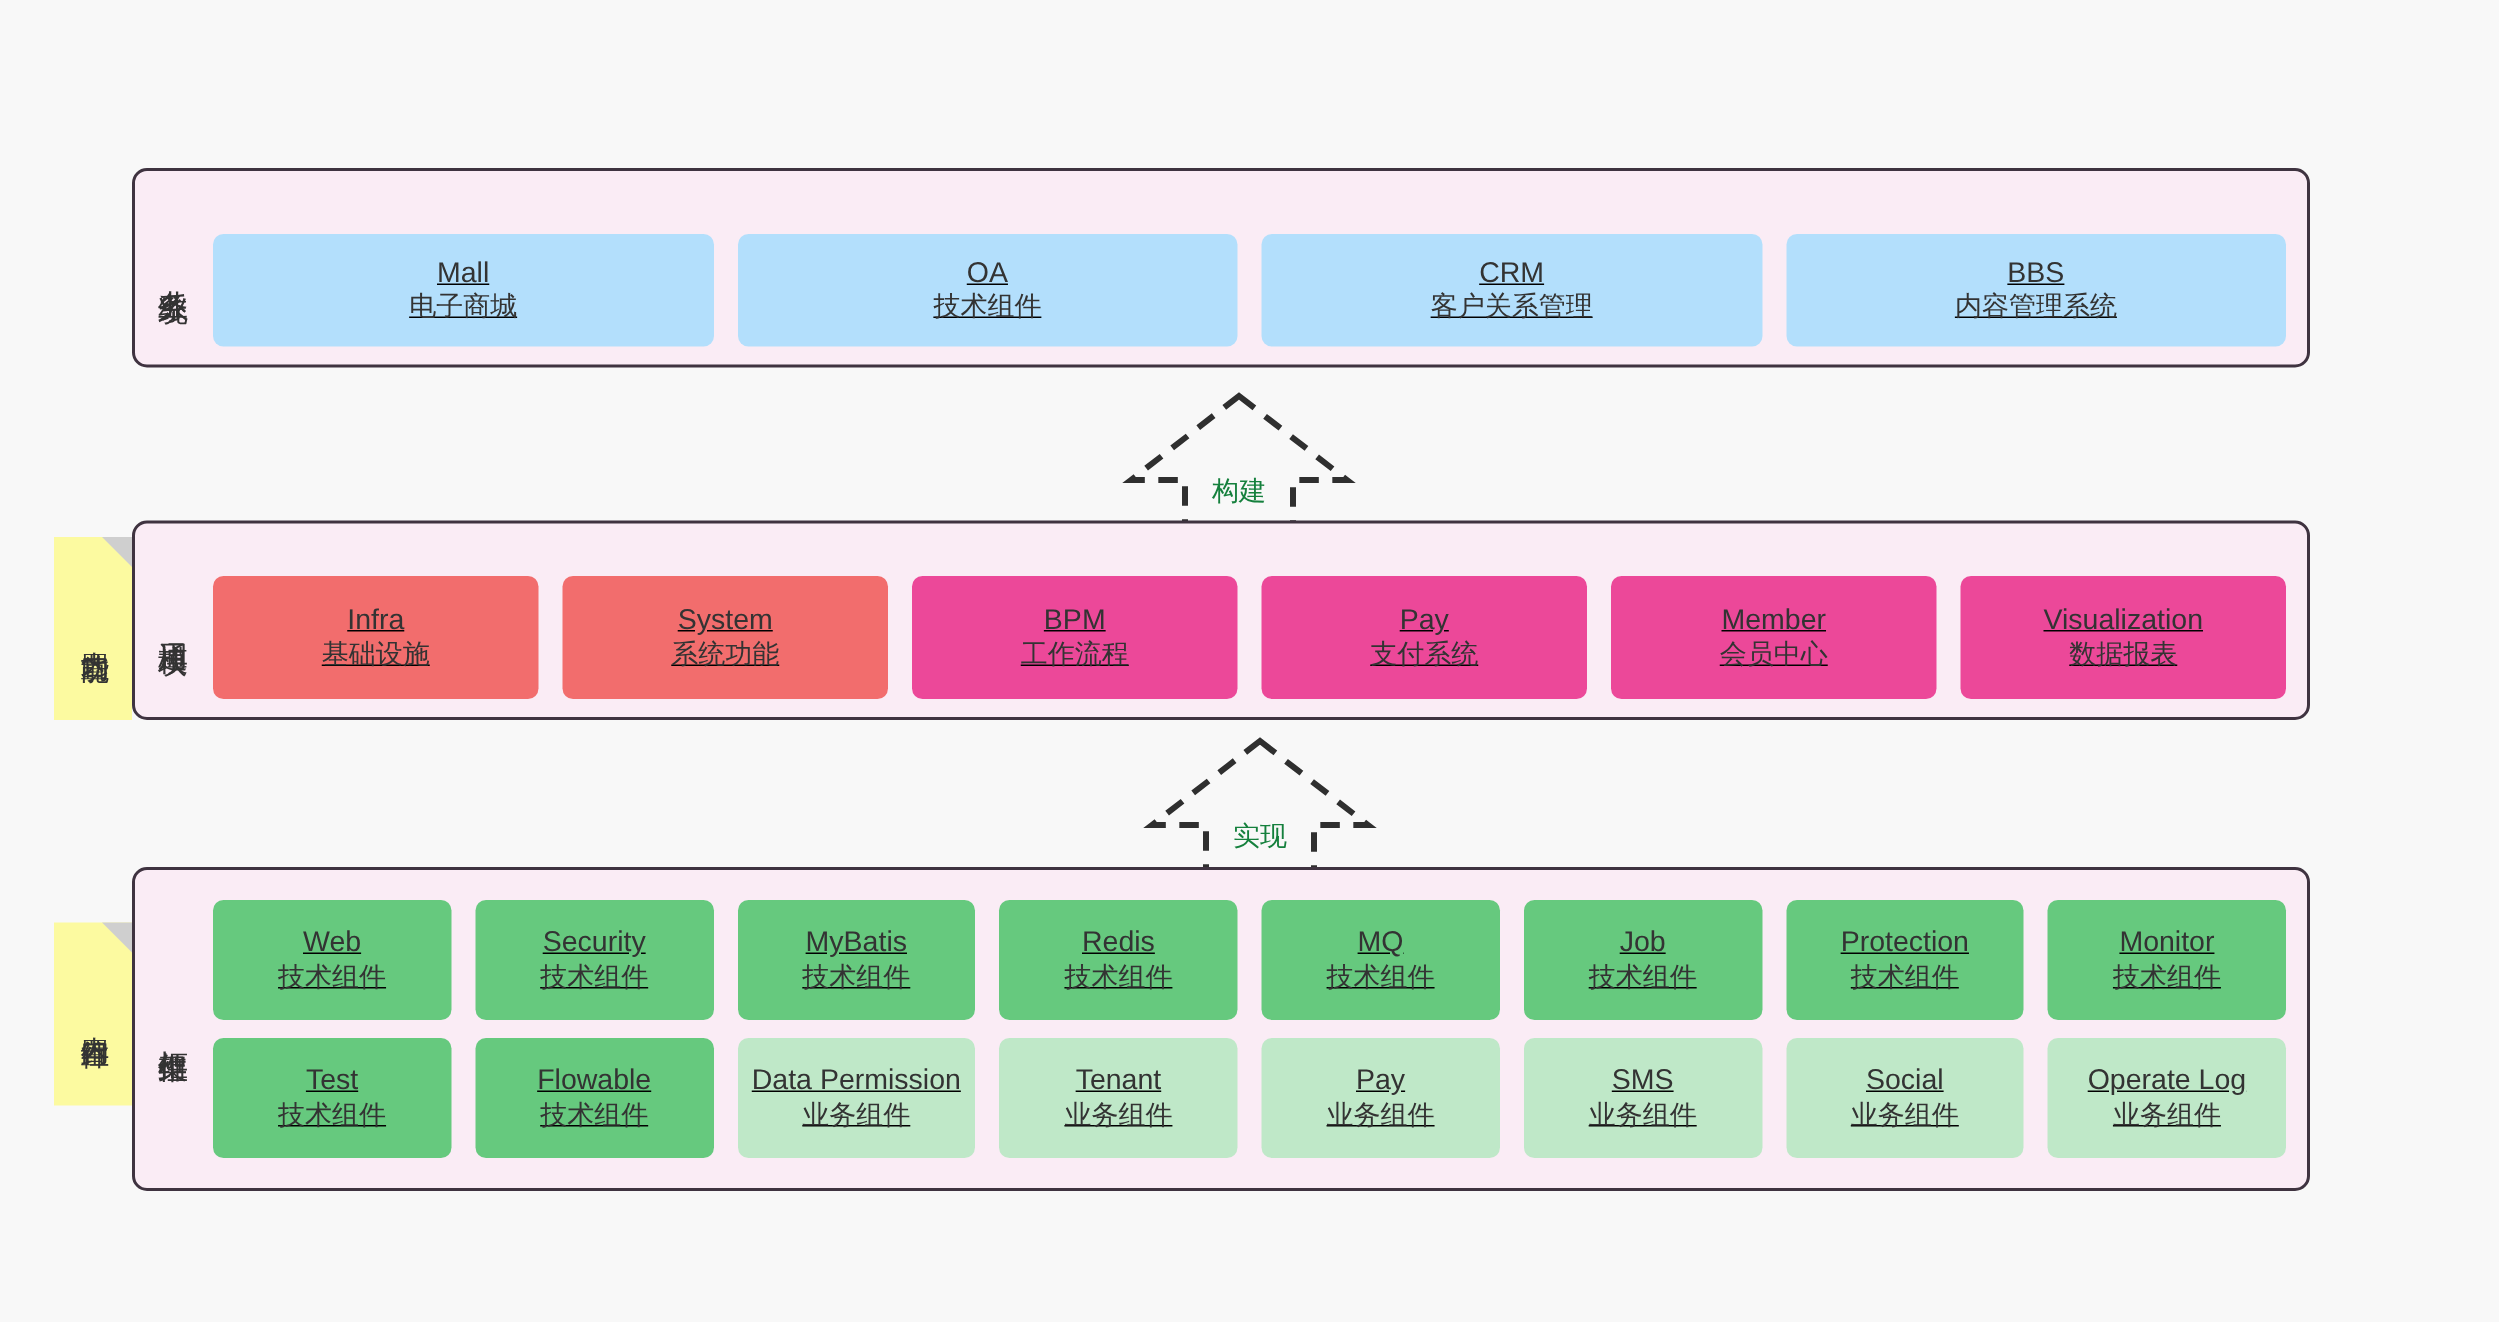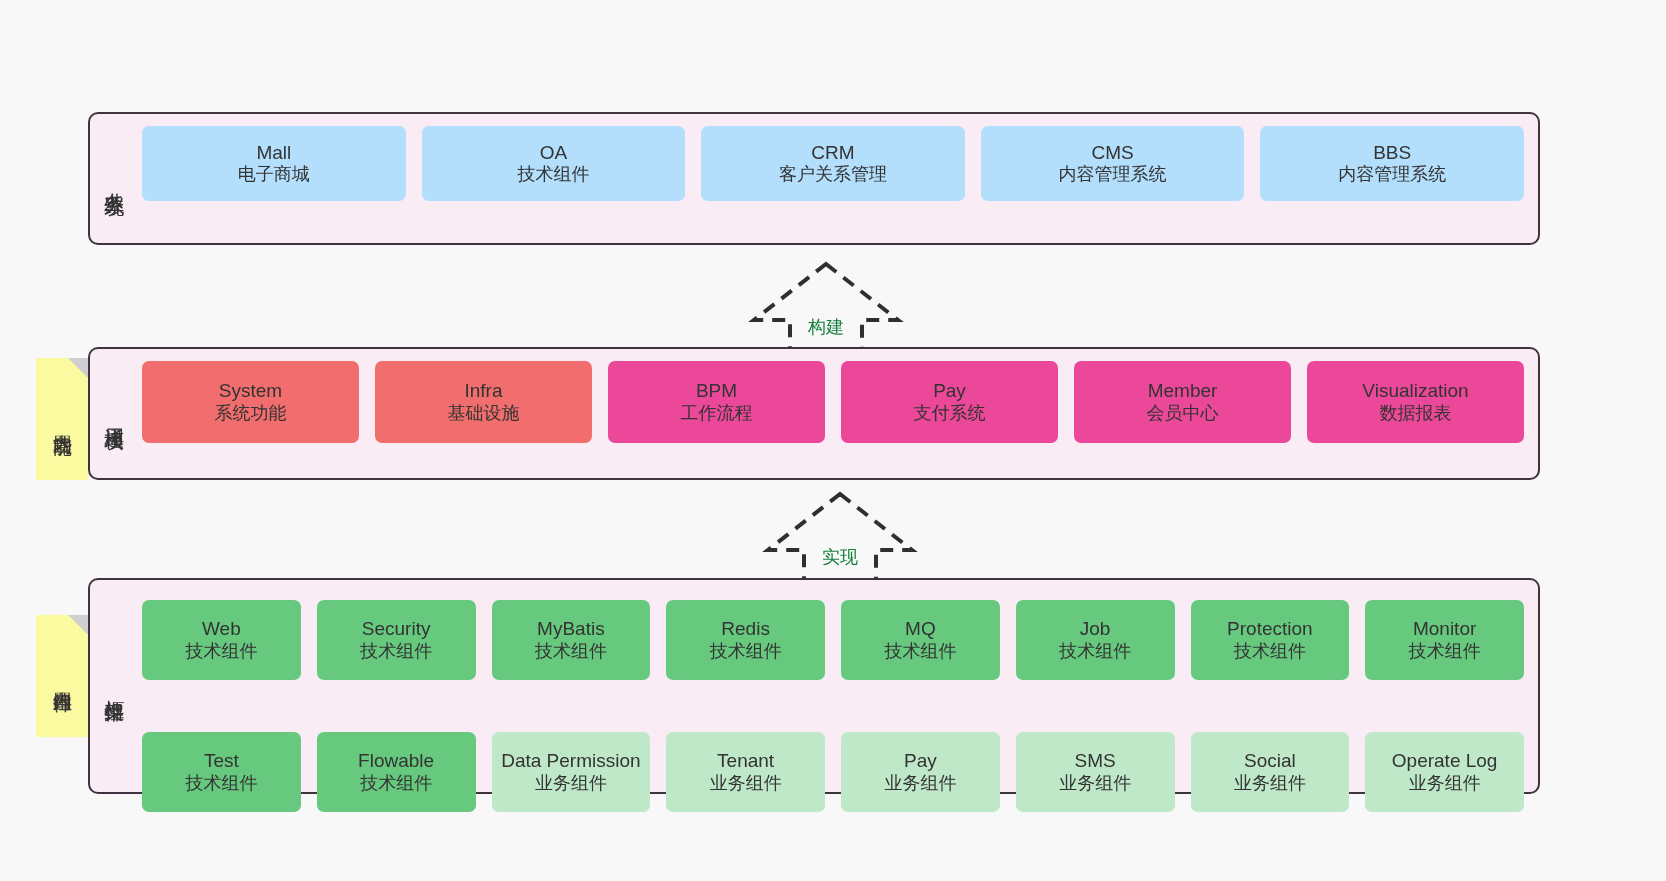--- a/index.html
+++ b/index.html
@@ -40,23 +40,24 @@
     line-height: 1.18;
     writing-mode: vertical-rl;
     text-orientation: upright;
     letter-spacing: 1px;
     padding: 6px 0;
   }
 
   .layer-body {
     flex: 1 1 auto;
     display: flex;
-    align-items: flex-start;
+    align-items: flex-end;
     gap: 16px;
     padding: 12px 14px 12px 4px;
+    text-decoration: underline;
   }
 
   .layer-body.two-rows {
     flex-direction: column;
     gap: 12px;
     justify-content: center;
   }
 
   .row {
     display: flex;
@@ -88,21 +89,21 @@
   .c-green       { background: #66c97e; }
   .c-lightgreen  { background: #bfe8c8; }
 
   
   #layer-business  { left: 88px;  top: 112px; width: 1452px; height: 133px; }
   #layer-modules   { left: 88px;  top: 347px; width: 1452px; height: 133px; }
   #layer-framework { left: 88px;  top: 578px; width: 1452px; height: 216px; }
 
   #layer-business  .card { height: 75px; }
   #layer-modules   .card { height: 82px; }
-  #layer-framework .card { height: 80px; margin-top: 40px; }
+  #layer-framework .card { height: 80px; }
 
   
   .note {
     position: absolute;
     width: 52px;
     background: #fcfaa0;
     color: #333;
     font-size: 19px;
     line-height: 1.2;
     display: flex;
@@ -160,24 +161,20 @@
         <span class="t1">OA</span>
         <span class="t2">技术组件</span>
       </div>
 
 
       <div class="card c-blue">
         <span class="t1">CRM</span>
         <span class="t2">客户关系管理</span>
       </div>
 
-      <div class="card c-blue">
-        <span class="t1">CMS</span>
-        <span class="t2">内容管理系统</span>
-      </div>
 
       <div class="card c-blue">
         <span class="t1">BBS</span>
         <span class="t2">内容管理系统</span>
       </div>
 
     </div>
   </div>
 
   <div class="arrow" id="arrow-build">
@@ -190,27 +187,27 @@
   <div class="note" id="note-functions">
     <span class="fold"></span>
     <span>内置功能</span>
   </div>
 
   <div class="layer" id="layer-modules">
     <div class="layer-title">通用模块</div>
     <div class="layer-body">
 
       <div class="card c-red">
+        <span class="t1">Infra</span>
+        <span class="t2">基础设施</span>
+      </div>
+
+      <div class="card c-red">
         <span class="t1">System</span>
         <span class="t2">系统功能</span>
-      </div>
-
-      <div class="card c-red">
-        <span class="t1">Infra</span>
-        <span class="t2">基础设施</span>
       </div>
 
       <div class="card c-pink">
         <span class="t1">BPM</span>
         <span class="t2">工作流程</span>
       </div>
 
       <div class="card c-pink">
         <span class="t1">Pay</span>
         <span class="t2">支付系统</span>

